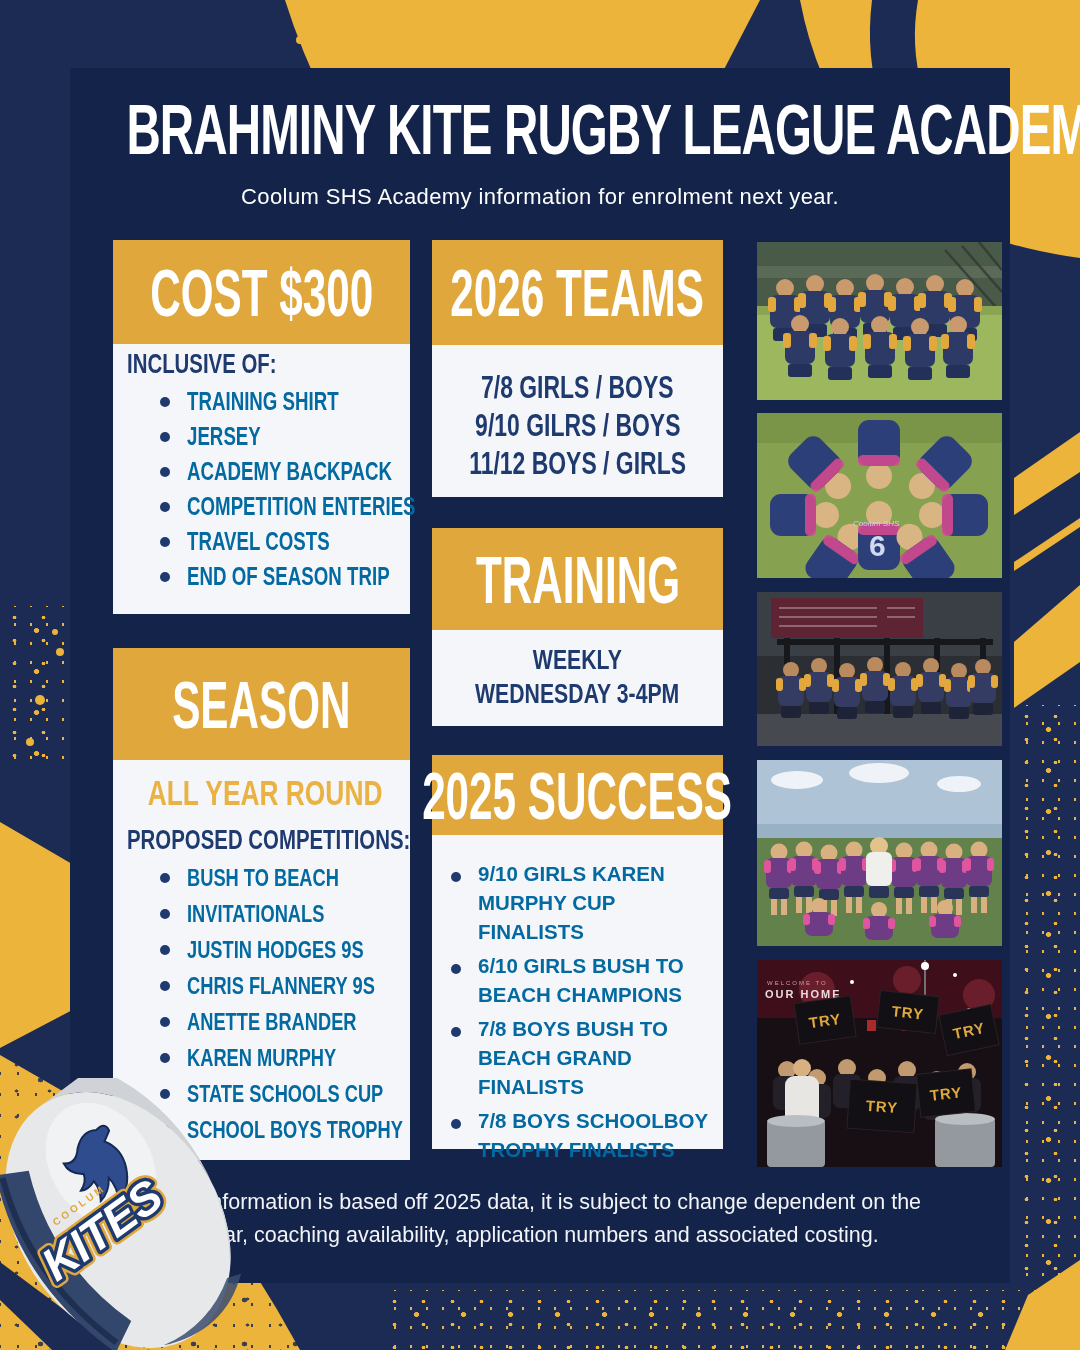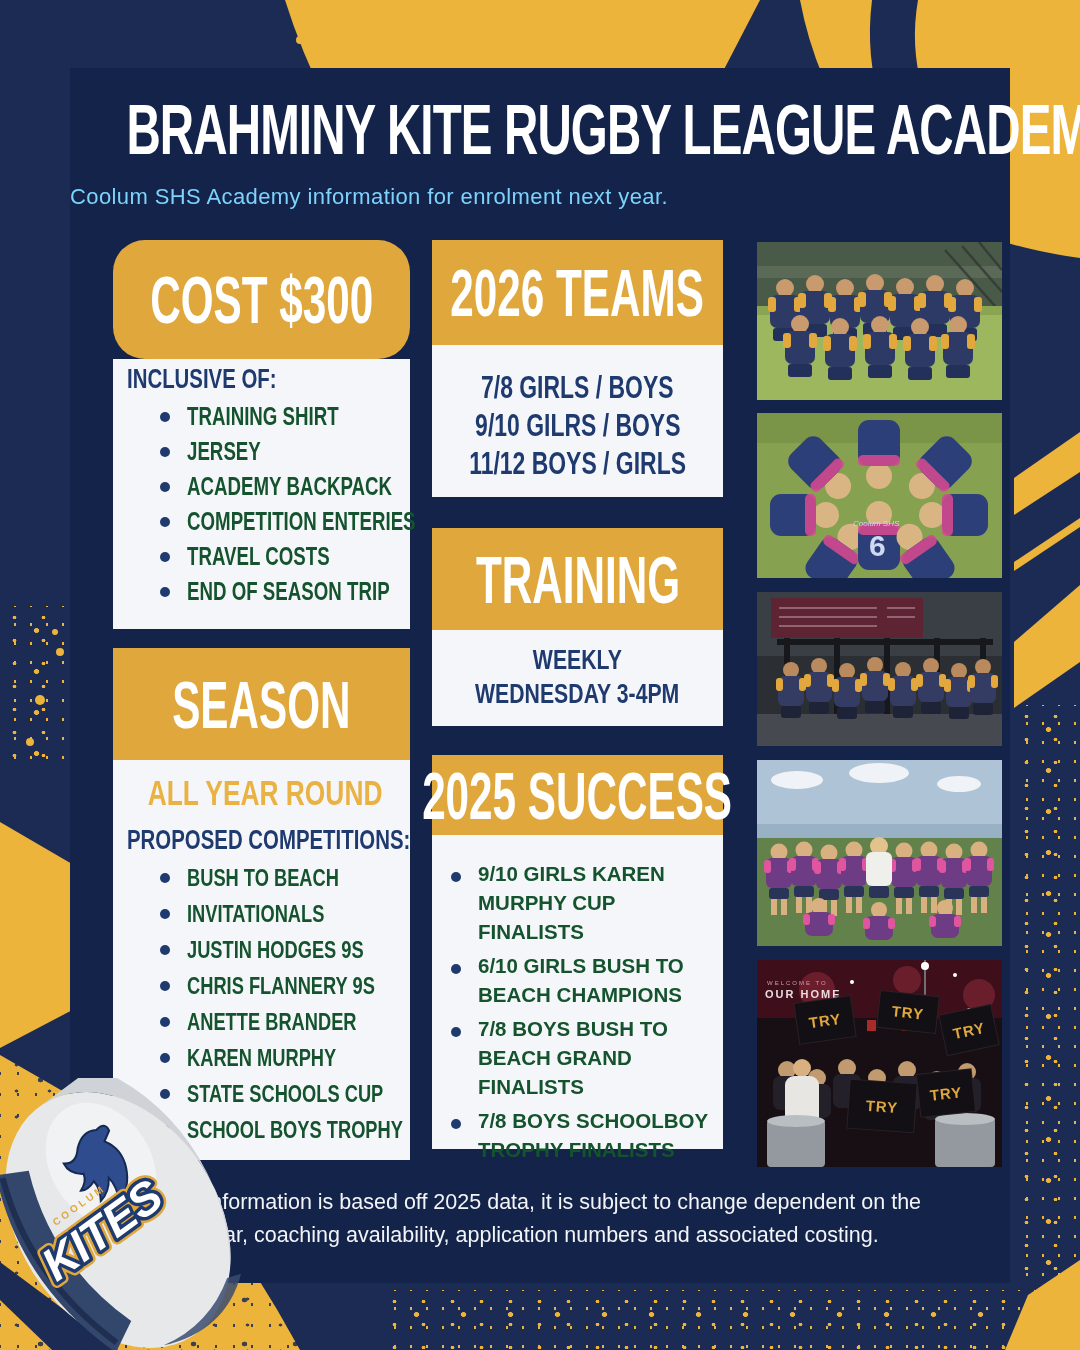--- a/index.html
+++ b/index.html
@@ -17,32 +17,32 @@
       radial-gradient(#1C2B53 1.6px, transparent 2.2px),
       radial-gradient(#1C2B53 1px, transparent 1.5px),
       radial-gradient(#1C2B53 2.4px, transparent 3.1px);
       background-size:33px 26px,18px 21px,51px 44px;
       background-position:0 0,9px 11px,15px 6px;}
   .panel{position:absolute;left:70px;top:68px;width:940px;height:1215px;
          background:#132349;z-index:1;}
   .title{position:absolute;top:30px;left:0;width:100%;text-align:center;
          color:#ffffff;font-weight:bold;font-size:54px;letter-spacing:-1px;
          white-space:nowrap;transform:scale(.88,1.32);}
-  .subtitle{position:absolute;top:116px;left:0;width:100%;
-         color:#7dd3fc;font-size:22px;letter-spacing:.4px;}
+  .subtitle{position:absolute;top:116px;left:0;width:100%;text-align:center;
+         color:#ffffff;font-size:22px;letter-spacing:.4px;}
   .card{position:absolute;}
   .bar{background:#E0A73D;display:flex;align-items:center;justify-content:center;}
   .bar span{color:#fff;font-weight:bold;font-size:48px;white-space:nowrap;
             transform:scale(.88,1.4);}
   .cardbody{background:#F5F6F9;color:#1E3A6E;}
   .cnd{display:inline-block;transform:scale(.85,1.14);transform-origin:0 50%;
        white-space:nowrap;font-weight:bold;}
   .cndc{display:inline-block;transform:scale(.85,1.14);white-space:nowrap;font-weight:bold;}
   ul.blist{list-style:none;margin:6px 0 0 0;padding:0 0 0 60px;}
-  ul.blist li{position:relative;font-weight:bold;color:#14532d;}
+  ul.blist li{position:relative;font-weight:bold;color:#0369a1;}
   ul.blist li::before{content:"";position:absolute;left:-27px;top:13px;width:10px;
        height:10px;border-radius:50%;background:#1E3A6E;}
   .intro{font-size:24px;color:#1E3A6E;}
   .teams-lines,.train-lines{text-align:center;color:#1E3A6E;}
   .footer{position:absolute;left:50%;top:1118px;transform:translateX(-50%);
        width:790px;text-align:center;color:#F2F4F7;font-size:21.5px;line-height:1.55;}
   figure.photo{margin:0;position:absolute;overflow:hidden;background:#7f1d1d;}
   figure.photo svg{display:block;width:100%;height:100%;}
   .ph-label{position:absolute;color:#fff;font-weight:bold;}
   .sign{position:absolute;background:#121014;display:flex;align-items:center;
@@ -88,21 +88,21 @@
   <div class="speck speck-gold" style="left:1012px;top:705px;width:68px;height:580px;"></div>
   <div class="speck speck-gold" style="left:380px;top:1290px;width:700px;height:60px;"></div>
   <div class="speck speck-navy" style="left:0;top:1052px;width:300px;height:298px;opacity:.85;"></div>
 
   <div class="panel">
 
     <div class="title">BRAHMINY KITE RUGBY LEAGUE ACADEMY</div>
     <div class="subtitle">Coolum SHS Academy information for enrolment next year.</div>
 
     <div class="card" style="left:43px;top:172px;width:297px;height:375px;">
-      <div class="bar" style="height:119px;border-radius:32px;">
+      <div class="bar" style="height:104px;">
         <span>COST $300</span>
       </div>
       <div class="cardbody" style="height:270px;padding:6px 8px 0 14px;box-sizing:border-box;">
         <div class="intro"><span class="cnd">INCLUSIVE OF:</span></div>
         <ul class="blist" style="line-height:35px;font-size:22px;">
           <li><span class="cnd">TRAINING SHIRT</span></li>
           <li><span class="cnd">JERSEY</span></li>
           <li><span class="cnd">ACADEMY BACKPACK</span></li>
           <li><span class="cnd">COMPETITION ENTERIES</span></li>
           <li><span class="cnd">TRAVEL COSTS</span></li>

